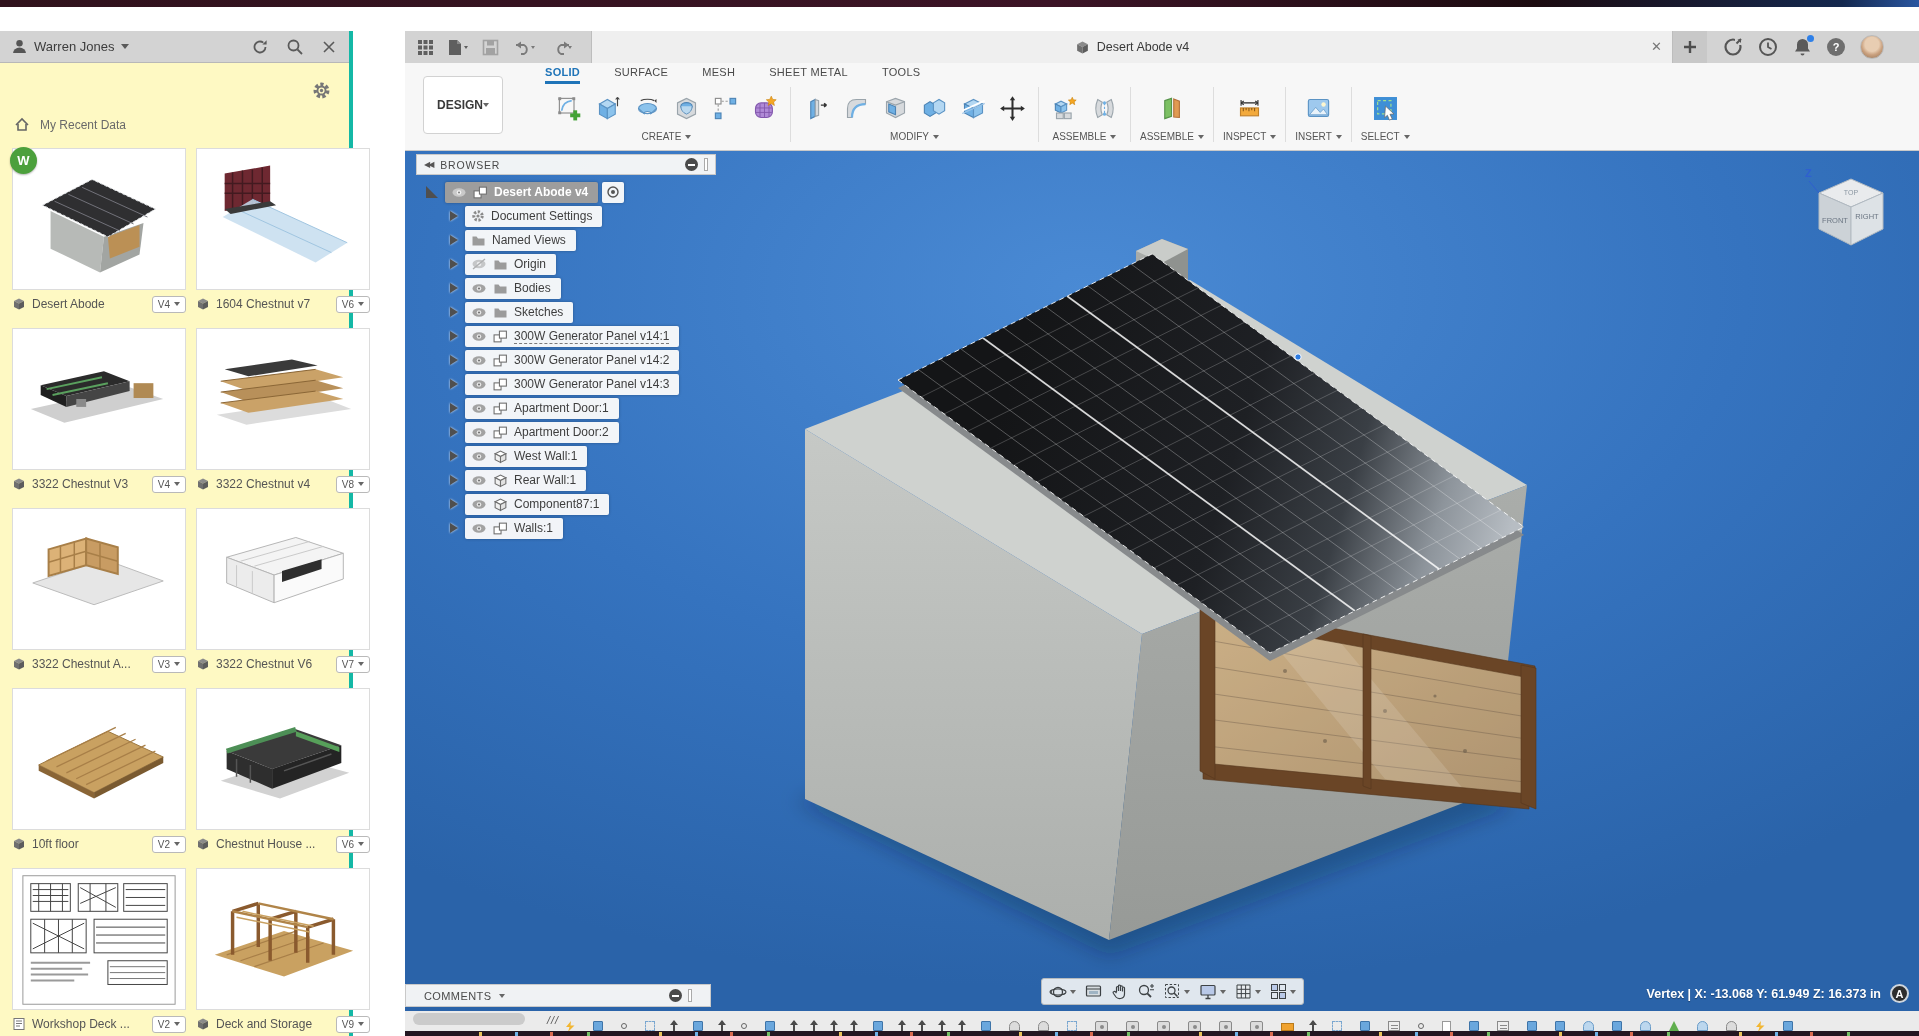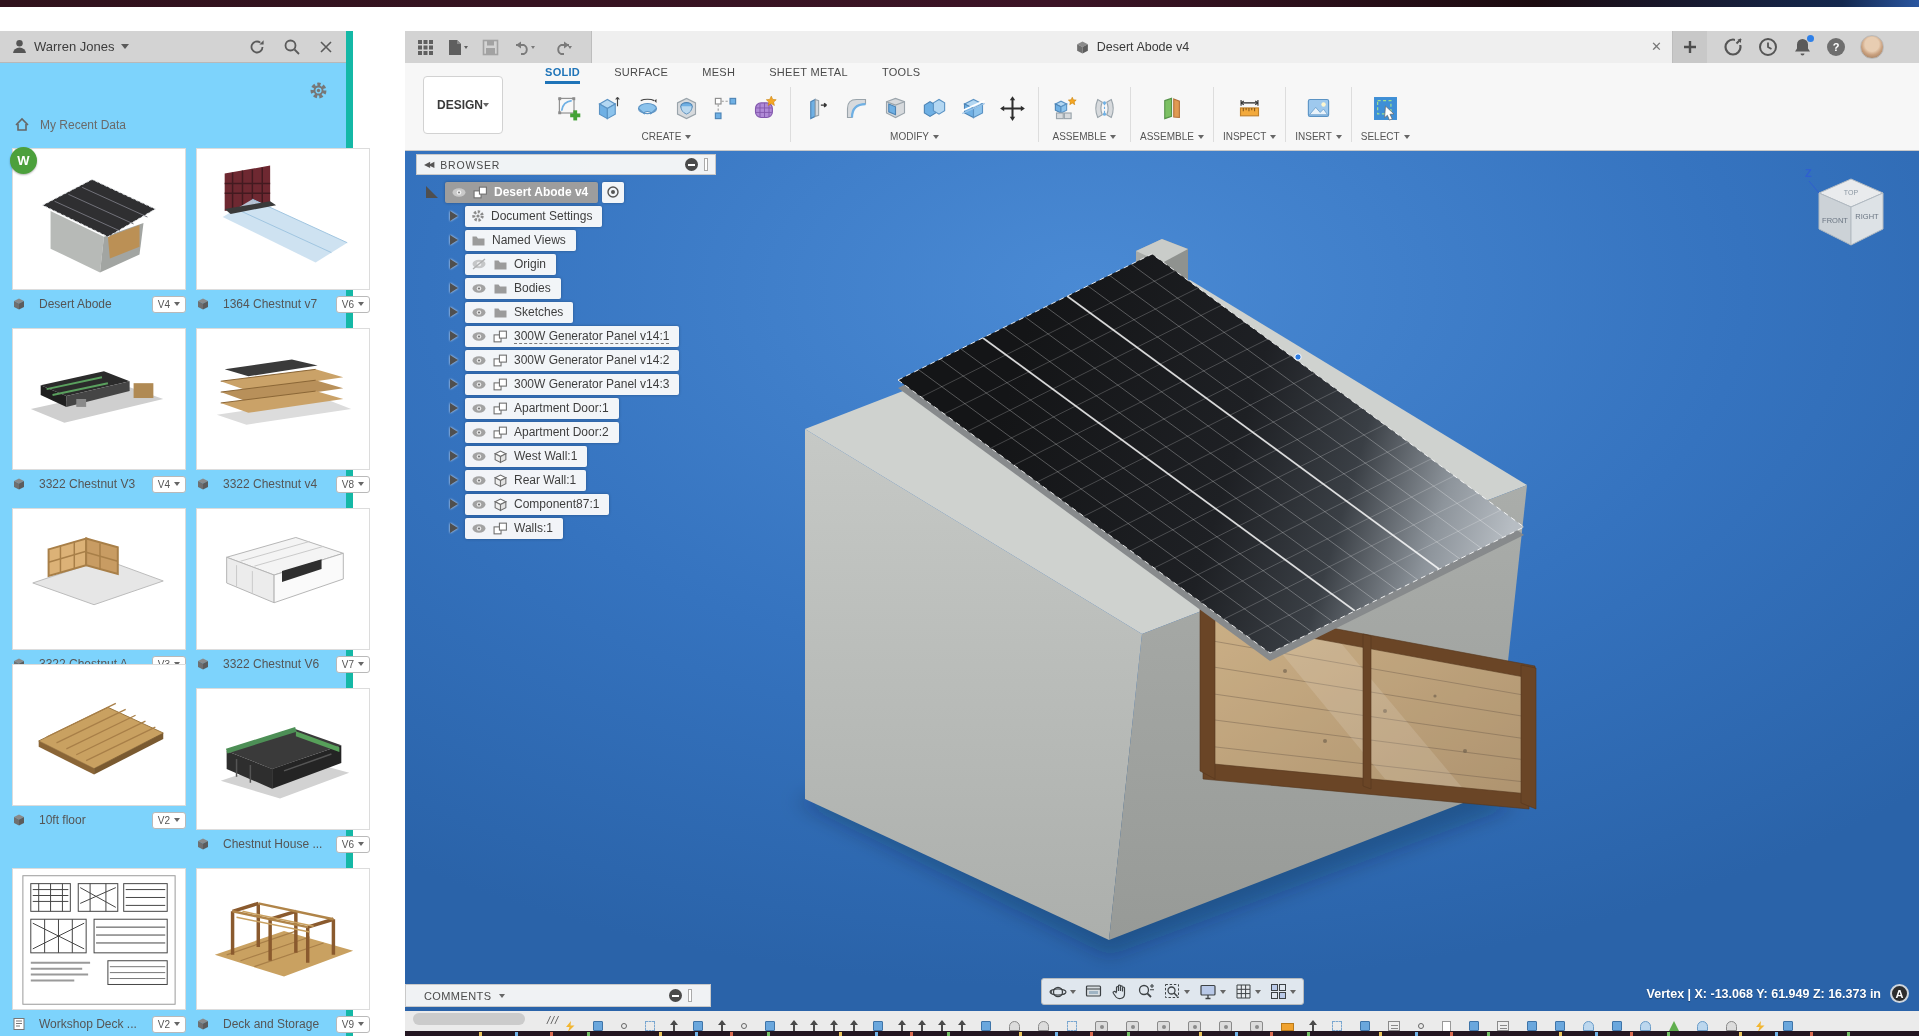--- a/index.html
+++ b/index.html
@@ -5,31 +5,31 @@
 *{box-sizing:border-box;margin:0;padding:0}
 body{margin:0;background:#222;font-family:"Liberation Sans",sans-serif}
 .screen{position:relative;width:1919px;height:1036px;background:#fff;overflow:hidden;font-family:"Liberation Sans",sans-serif}
 .top-strip{position:absolute;top:0;left:0;right:0;height:7px;background:linear-gradient(90deg,#30121c 0%,#3c1426 55%,#1c0b10 80%,#14284e 96%,#2a56a0 100%)}
 .titlebar{position:absolute;top:7px;left:0;right:0;height:24px;background:#ececec;border-bottom:1px solid #c6c6c6}
 .lights{position:absolute;left:12px;top:6px;display:flex;gap:8px}
 .light{width:12px;height:12px;border-radius:50%}
 .l-red{background:#ff5f57;border:1px solid #e0443e}.l-yel{background:#febc2e;border:1px solid #d89e24}.l-grn{background:#28c840;border:1px solid #1faf34}
 .win-title{text-align:center;font-size:13px;font-weight:700;color:#3a3a3a;line-height:23px}
 
-.dp{position:absolute;top:31px;left:0;width:353px;bottom:0;background:#7dd3fc;border-right:7px solid #14b8a6;z-index:6}
+.dp{position:absolute;top:31px;left:0;width:353px;bottom:0;background:#fef9c3;border-right:4px solid #14b8a6;z-index:6}
 .dp-header{height:32px;background:#d3d3d3;border-bottom:1px solid #b8b8b8;display:flex;align-items:center;padding:0 12px;gap:7px}
 .dp-user{font-size:13px;color:#3c3c3c}
 .dp-hicons{margin-left:auto;display:flex;gap:17px;align-items:center}
 .chev{width:0;height:0;border-left:4px solid transparent;border-right:4px solid transparent;border-top:5px solid #5a5a5a;display:inline-block}
 .chev.sm{border-left-width:3px;border-right-width:3px;border-top-width:4px;border-top-color:#666}
 .dp-gear{position:absolute;top:50px;right:18px}
 .dp-recent{position:absolute;top:86px;left:14px;display:flex;gap:10px;align-items:center;color:#6a6a6a;font-size:12px}
 .card{position:absolute;width:174px}
 .thumb{height:142px;border:1px solid #dcdcdc;background:#fff;overflow:hidden}
-.cmeta{height:24px;display:flex;align-items:center;gap:13px;padding-top:4px}
+.cmeta{height:24px;display:flex;align-items:center;gap:6px;padding-top:4px}
 .cname{flex:1;font-size:12px;color:#555;white-space:nowrap;overflow:hidden;text-overflow:ellipsis}
 .vpill{flex:0 0 auto;border:1px solid #b9b9b9;border-radius:3px;background:#fff;font-size:10px;color:#555;padding:2px 5px;display:flex;align-items:center;gap:4px}
 .wbadge{position:absolute;left:10px;top:116px;width:27px;height:27px;border-radius:50%;background:#4ca03c;color:#fff;font-weight:700;font-size:13px;display:flex;align-items:center;justify-content:center;z-index:3;box-shadow:0 1px 2px rgba(0,0,0,.3)}
 
 .main{position:absolute;left:405px;top:31px;right:0;bottom:0}
 .tabbar{position:absolute;top:0;left:0;right:0;height:32px;background:#d3d3d3;display:flex;align-items:center}
 .tb-icons{display:flex;gap:13px;padding:0 12px;align-items:center}
 .doctab{height:32px;background:#efefef;width:1082px;margin-left:6px;display:flex;align-items:center;justify-content:center;gap:7px;position:relative;border-left:1px solid #bdbdbd;border-right:1px solid #bdbdbd}
 .doctab-label{font-size:12.5px;color:#3a3a3a}
 .tab-close{position:absolute;right:10px;top:8px;color:#777;font-size:13px;line-height:15px}
@@ -193,21 +193,21 @@
             <polygon points="28,60 74,52 80,56 34,65" fill="#3a3a3a"></polygon>
           </svg></div>
       <div class="cmeta">
           <span class="ic">
             <svg width="14" height="14" viewBox="0 0 14 14">
               <polygon points="2,4 7,1.5 12,4 7,6.5" fill="#8a8a8a"></polygon>
               <polygon points="2,4 7,6.5 7,12.5 2,10" fill="#6f6f6f"></polygon>
               <polygon points="7,6.5 12,4 12,10 7,12.5" fill="#5c5c5c"></polygon>
             </svg>
           </span>
-          <span class="cname">1364 Chestnut v7</span>
+          <span class="cname">1604 Chestnut v7</span>
           <span class="vpill">
             <span>V6</span>
             <span class="chev sm"></span>
           </span>
         </div>
     </div>
     <div class="card" style="left:12px;top:297px">
       <div class="thumb"><svg width="172" height="140" viewBox="0 0 174 140">
             <polygon points="18,80 118,58 152,70 52,94" fill="#cfcfcf"></polygon>
             <polygon points="28,56 92,42 118,52 54,67" fill="#2b2b2b"></polygon>
@@ -295,21 +295,21 @@
               <polygon points="7,6.5 12,4 12,10 7,12.5" fill="#5c5c5c"></polygon>
             </svg>
           </span>
           <span class="cname">3322 Chestnut V6</span>
           <span class="vpill">
             <span>V7</span>
             <span class="chev sm"></span>
           </span>
         </div>
     </div>
-    <div class="card" style="left:12px;top:633px">
+    <div class="card" style="left:12px;top:657px">
       <div class="thumb"><svg width="172" height="140" viewBox="0 0 174 140">
             <polygon points="26,76 96,42 152,68 82,104" fill="#c9a161" stroke="#9c7740"></polygon>
             <path d="M34 72 L104 38 M44 78 L114 44 M54 84 L124 50 M64 90 L134 56 M74 96 L144 62" stroke="#a87f48" stroke-width="1.3"></path>
             <polygon points="26,76 82,104 82,110 26,82" fill="#8a6536"></polygon>
             <polygon points="82,104 152,68 152,74 82,110" fill="#7a5a30"></polygon>
           </svg></div>
       <div class="cmeta">
           <span class="ic">
             <svg width="14" height="14" viewBox="0 0 14 14">
               <polygon points="2,4 7,1.5 12,4 7,6.5" fill="#8a8a8a"></polygon>

